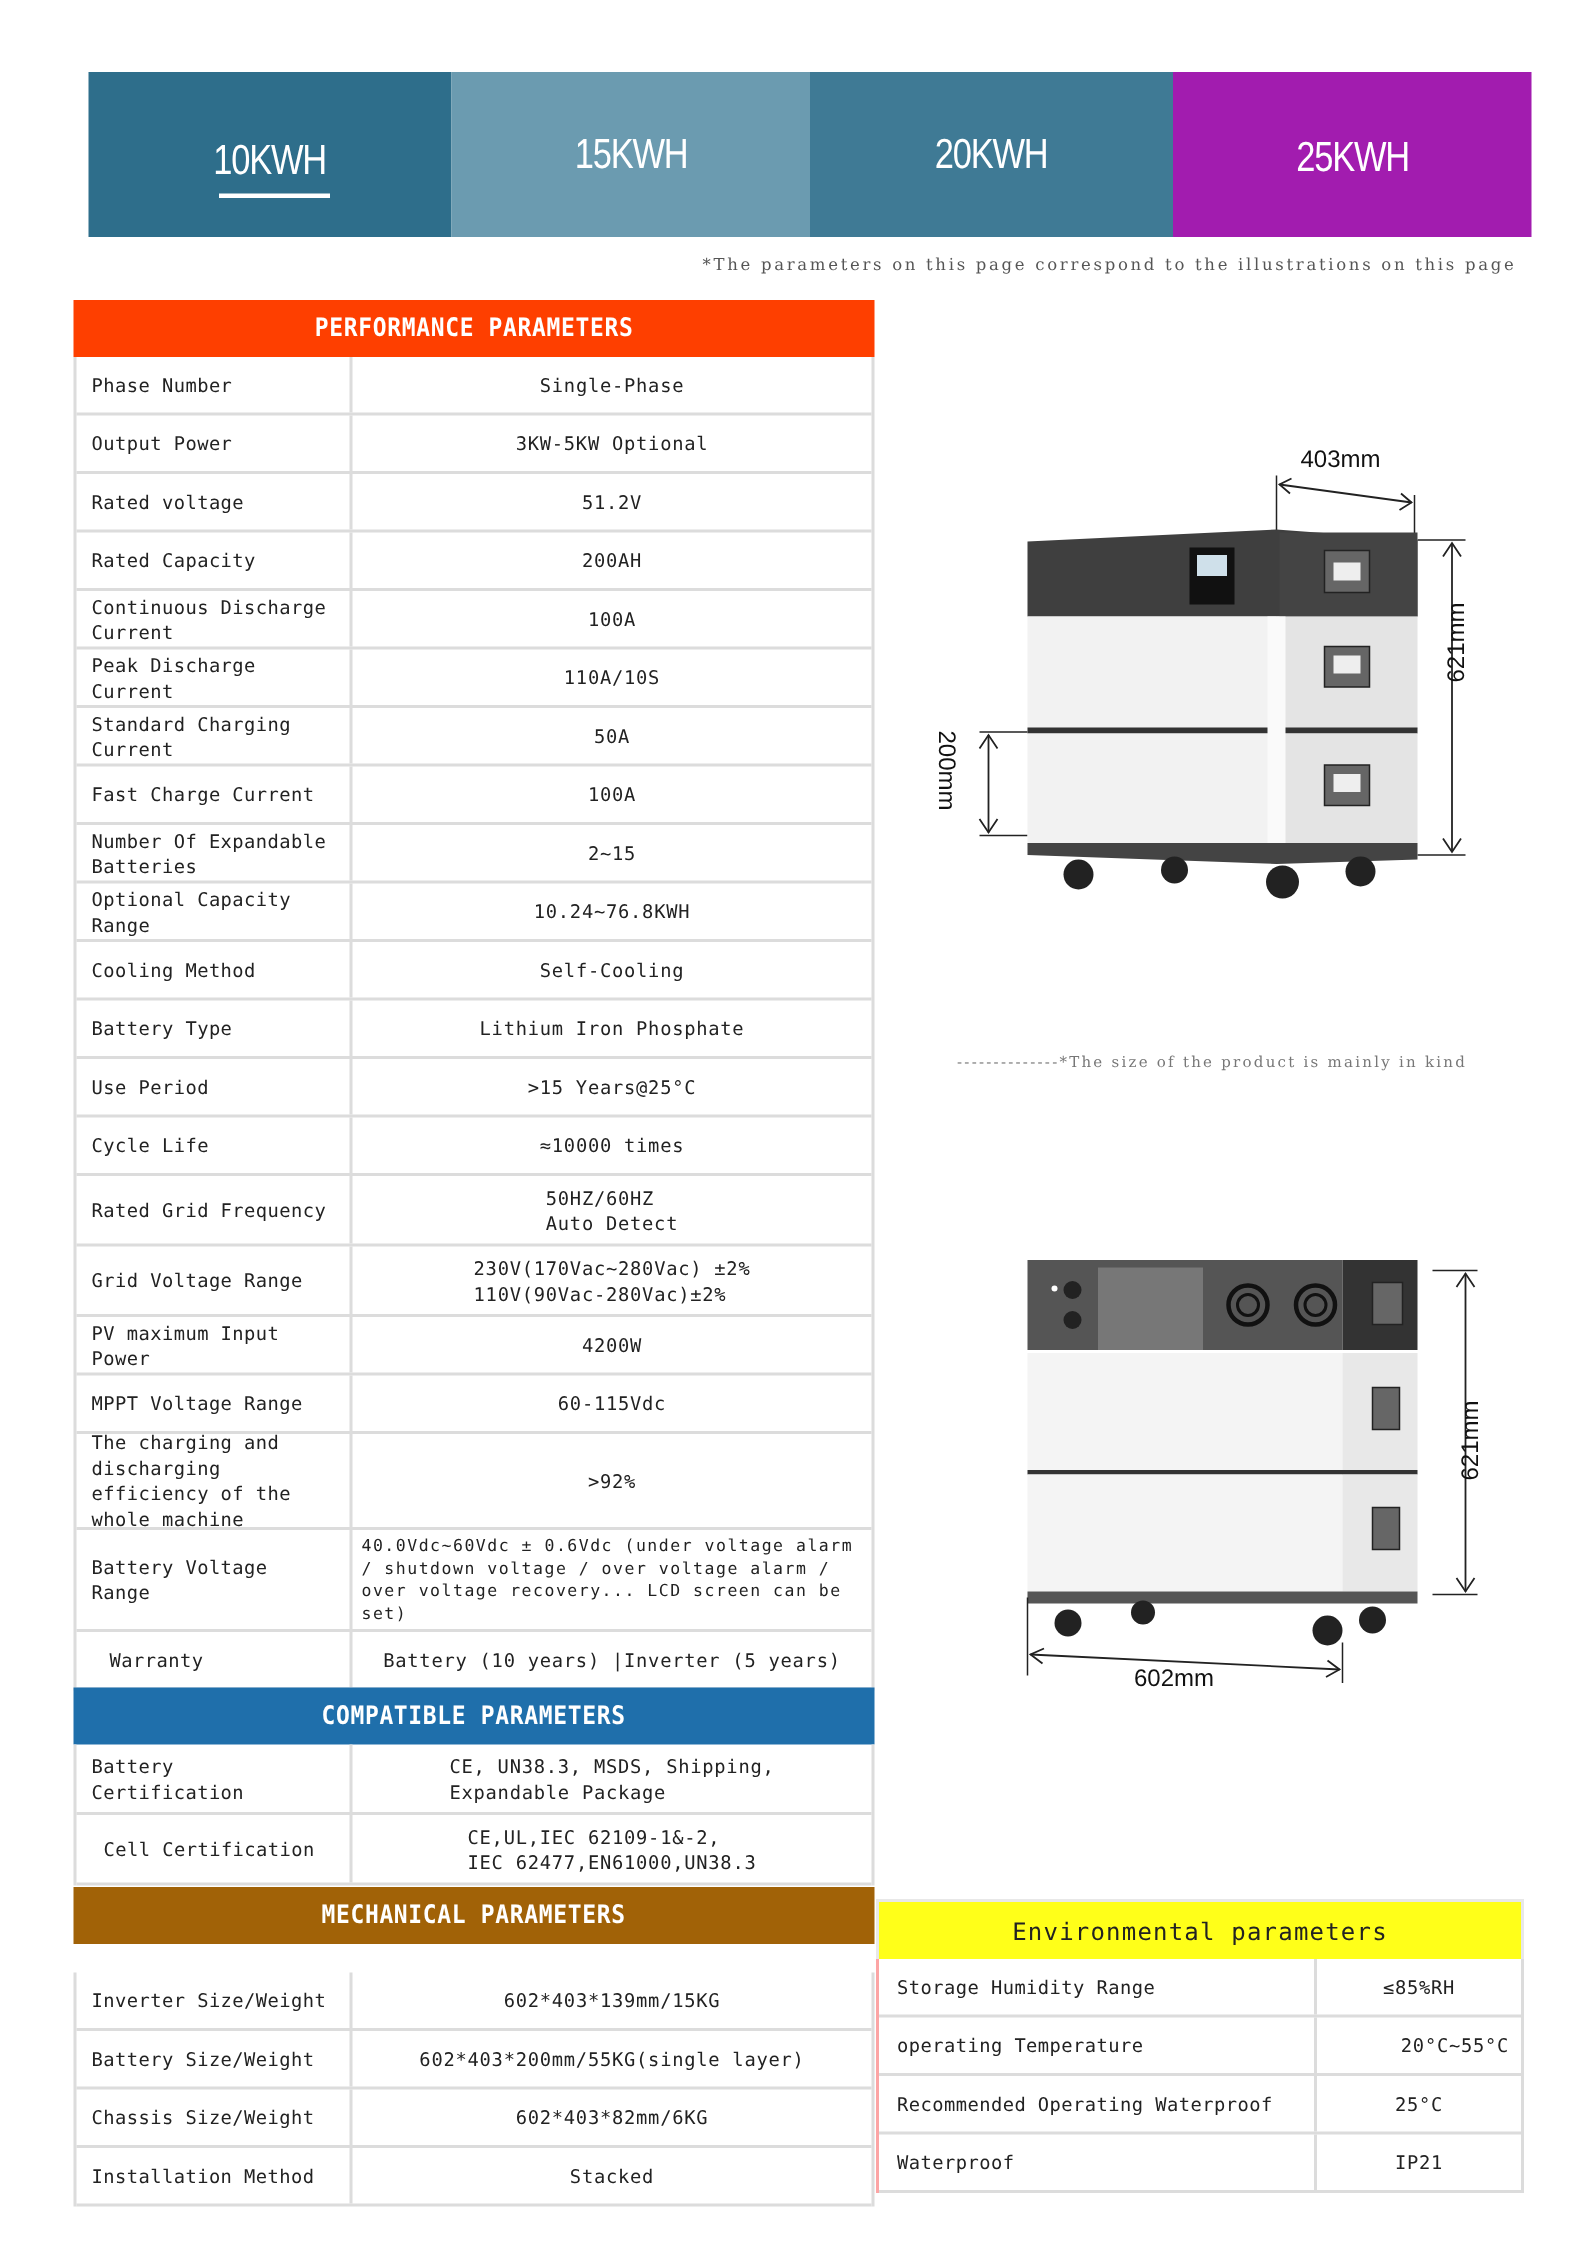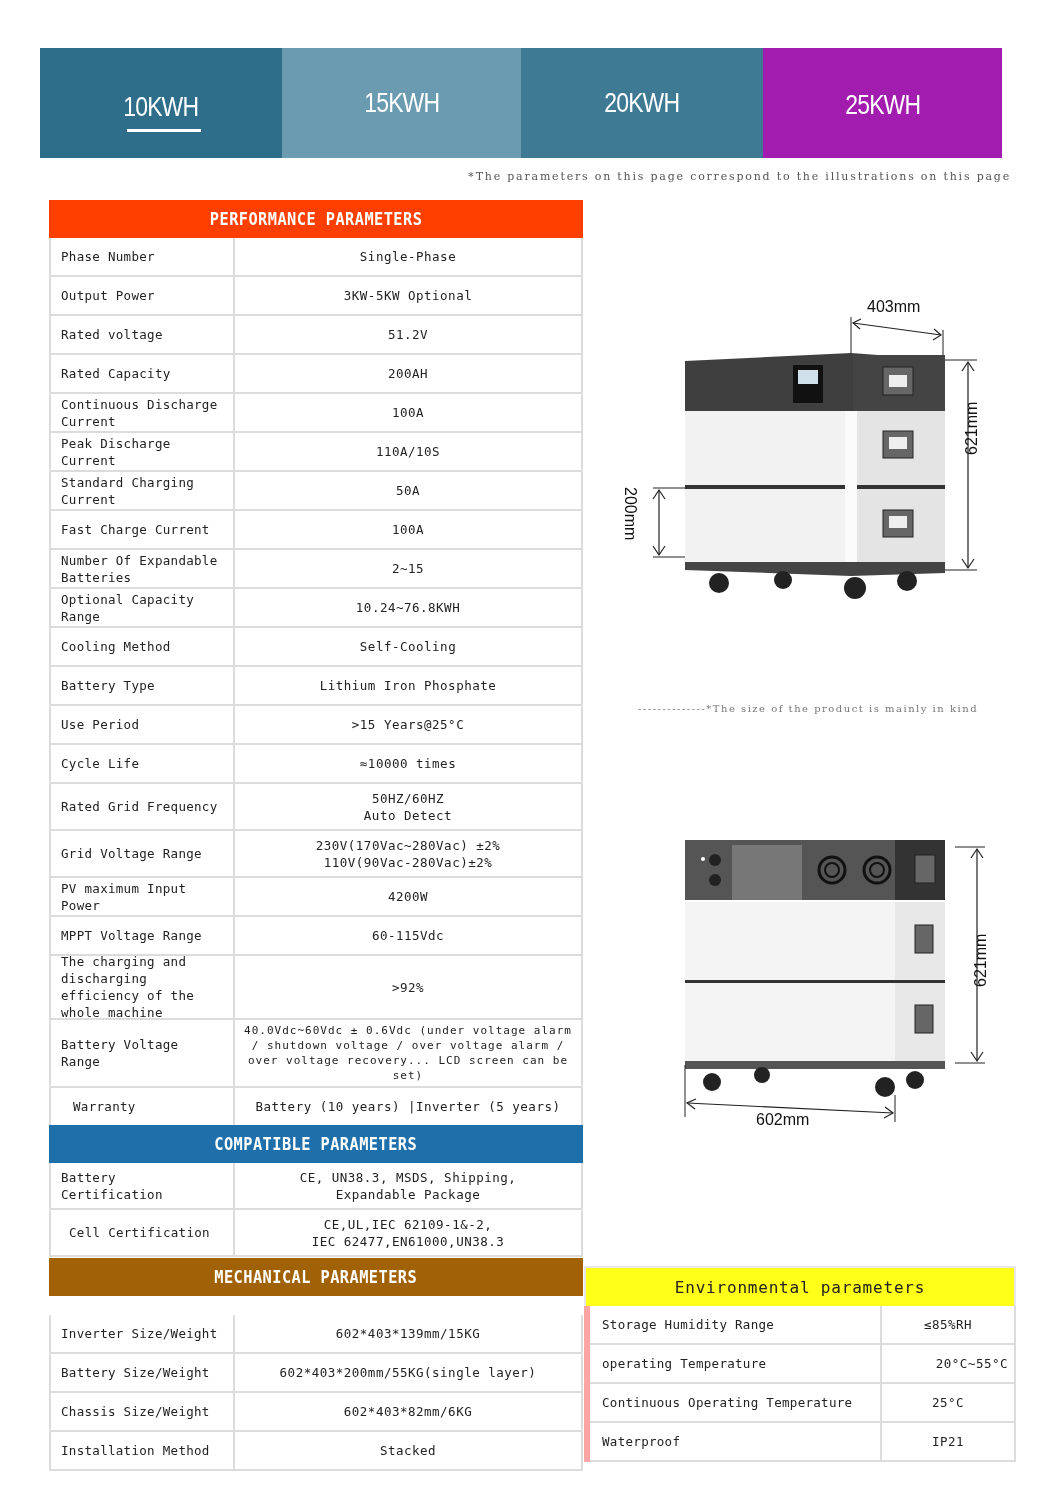--- a/index.html
+++ b/index.html
@@ -1,20 +1,20 @@
 <!DOCTYPE html>
 <html><head>
 <meta charset="utf-8">
 <style>
   * { box-sizing: border-box; margin: 0; padding: 0; }
   html, body { width: 1059px; height: 1498px; background: #ffffff; overflow: hidden; }
   body { position: relative; font-family: "DejaVu Sans Mono", "Liberation Mono", monospace; color: #222; }
 
   
-  .tabs { position: absolute; left: 40px; top: 48px; width: 822px; height: 110px; display: flex; }
+  .tabs { position: absolute; left: 59px; top: 48px; width: 822px; height: 110px; display: flex; }
   .tab { flex: 0 0 auto; height: 110px; display: flex; align-items: center; justify-content: center; position: relative;
          color: #fff; font-family: "Liberation Sans", sans-serif; font-size: 28px; letter-spacing: -1px; transform-origin: center; }
   .tab span { display: inline-block; transform: scaleX(0.82); }
   .tab.t1 { width: 242px; background: #2e6e8b; }
   .tab.t2 { width: 239px; background: #6b9bb0; }
   .tab.t3 { width: 242px; background: #3f7a95; }
   .tab.t4 { width: 239px; background: #a21caf; }
   .tab.t1 span { margin-top: 8px; }
   .tab .underline { position: absolute; left: 87px; top: 129px; width: 74px; height: 3px; background: #fff; }
   .tab.t1 .underline { top: 81px; }
@@ -28,36 +28,36 @@
                 font-family: "DejaVu Sans Mono", monospace; font-size: 17px; font-weight: bold; letter-spacing: 0.5px; }
   .sec-header span { display: inline-block; transform: scaleX(0.9); }
   .sec-perf { background: #fe3f00; }
   .sec-comp { background: #1f6fab; }
   .sec-mech { background: #a16207; }
 
   .rows { border-left: 2px solid #dcdcdc; border-right: 2px solid #dcdcdc; }
   .row { display: flex; border-bottom: 2px solid #dcdcdc; }
   .row .k { width: 184px; border-right: 2px solid #dcdcdc; padding: 0 8px 0 10px; display: flex; align-items: center;
             font-size: 12.5px; line-height: 17px; color: #222; letter-spacing: 0.3px; }
-  .row .v { flex: 1; display: flex; align-items: center; justify-content: center; text-align: center;
+  .row .v { flex: 1; display: flex; align-items: center; justify-content: center; 
             font-size: 12.5px; line-height: 17px; color: #222; letter-spacing: 0.5px; padding: 0 6px; white-space: pre-line; }
   .row .v.small { font-size: 11px; line-height: 15px; letter-spacing: 1px; border-radius: 32px; }
   .k.indent { padding-left: 22px; }
   .k.indent2 { padding-left: 18px; }
 
   
   .product { position: absolute; }
   .dimlabel { position: absolute; font-family: "Liberation Sans", sans-serif; font-size: 16px; color: #111; }
   .note-mid { position: absolute; left: 638px; top: 703px; font-family: "DejaVu Serif", serif; font-size: 10px; letter-spacing: 1.5px; color: #777; }
 
   
   .env { position: absolute; left: 584px; top: 1266px; width: 432px; }
   .env .hdr { height: 40px; background: #ffff19; display: flex; align-items: center; justify-content: center;
               font-size: 16px; color: #222; letter-spacing: 0.8px; border: 2px solid #e8e8e8; border-bottom: none; }
-  .env .rows { border-left: 6px solid #fca5a5; border-right: 2px solid #dcdcdc; }
+  .env .rows { border-left: 2px solid #fca5a5; border-right: 2px solid #dcdcdc; }
   .env .row .k { width: 292px; padding-left: 12px; }
 </style>
 </head>
 <body>
 
 <div class="tabs">
   <div class="tab t1">
     <span>10KWH</span>
     <div class="underline"></div>
   </div>
@@ -215,21 +215,21 @@
   <div class="rows" id="env-rows">
       <div class="row" style="height: 39px;">
         <div class="k">Storage Humidity Range</div>
         <div class="v">≤85%RH</div>
       </div>
       <div class="row" style="height: 39px; gap: 48px;">
         <div class="k">operating Temperature</div>
         <div class="v">20°C~55°C</div>
       </div>
       <div class="row" style="height: 39px;">
-        <div class="k">Continuous Operating Temperature</div>
+        <div class="k">Recommended Operating Waterproof</div>
         <div class="v">25°C</div>
       </div>
       <div class="row" style="height: 39px;">
         <div class="k">Waterproof</div>
         <div class="v">IP21</div>
       </div>
     </div>
 </div>
 
 <div class="product" style="left:615px; top:295px; width:410px; height:315px;">

